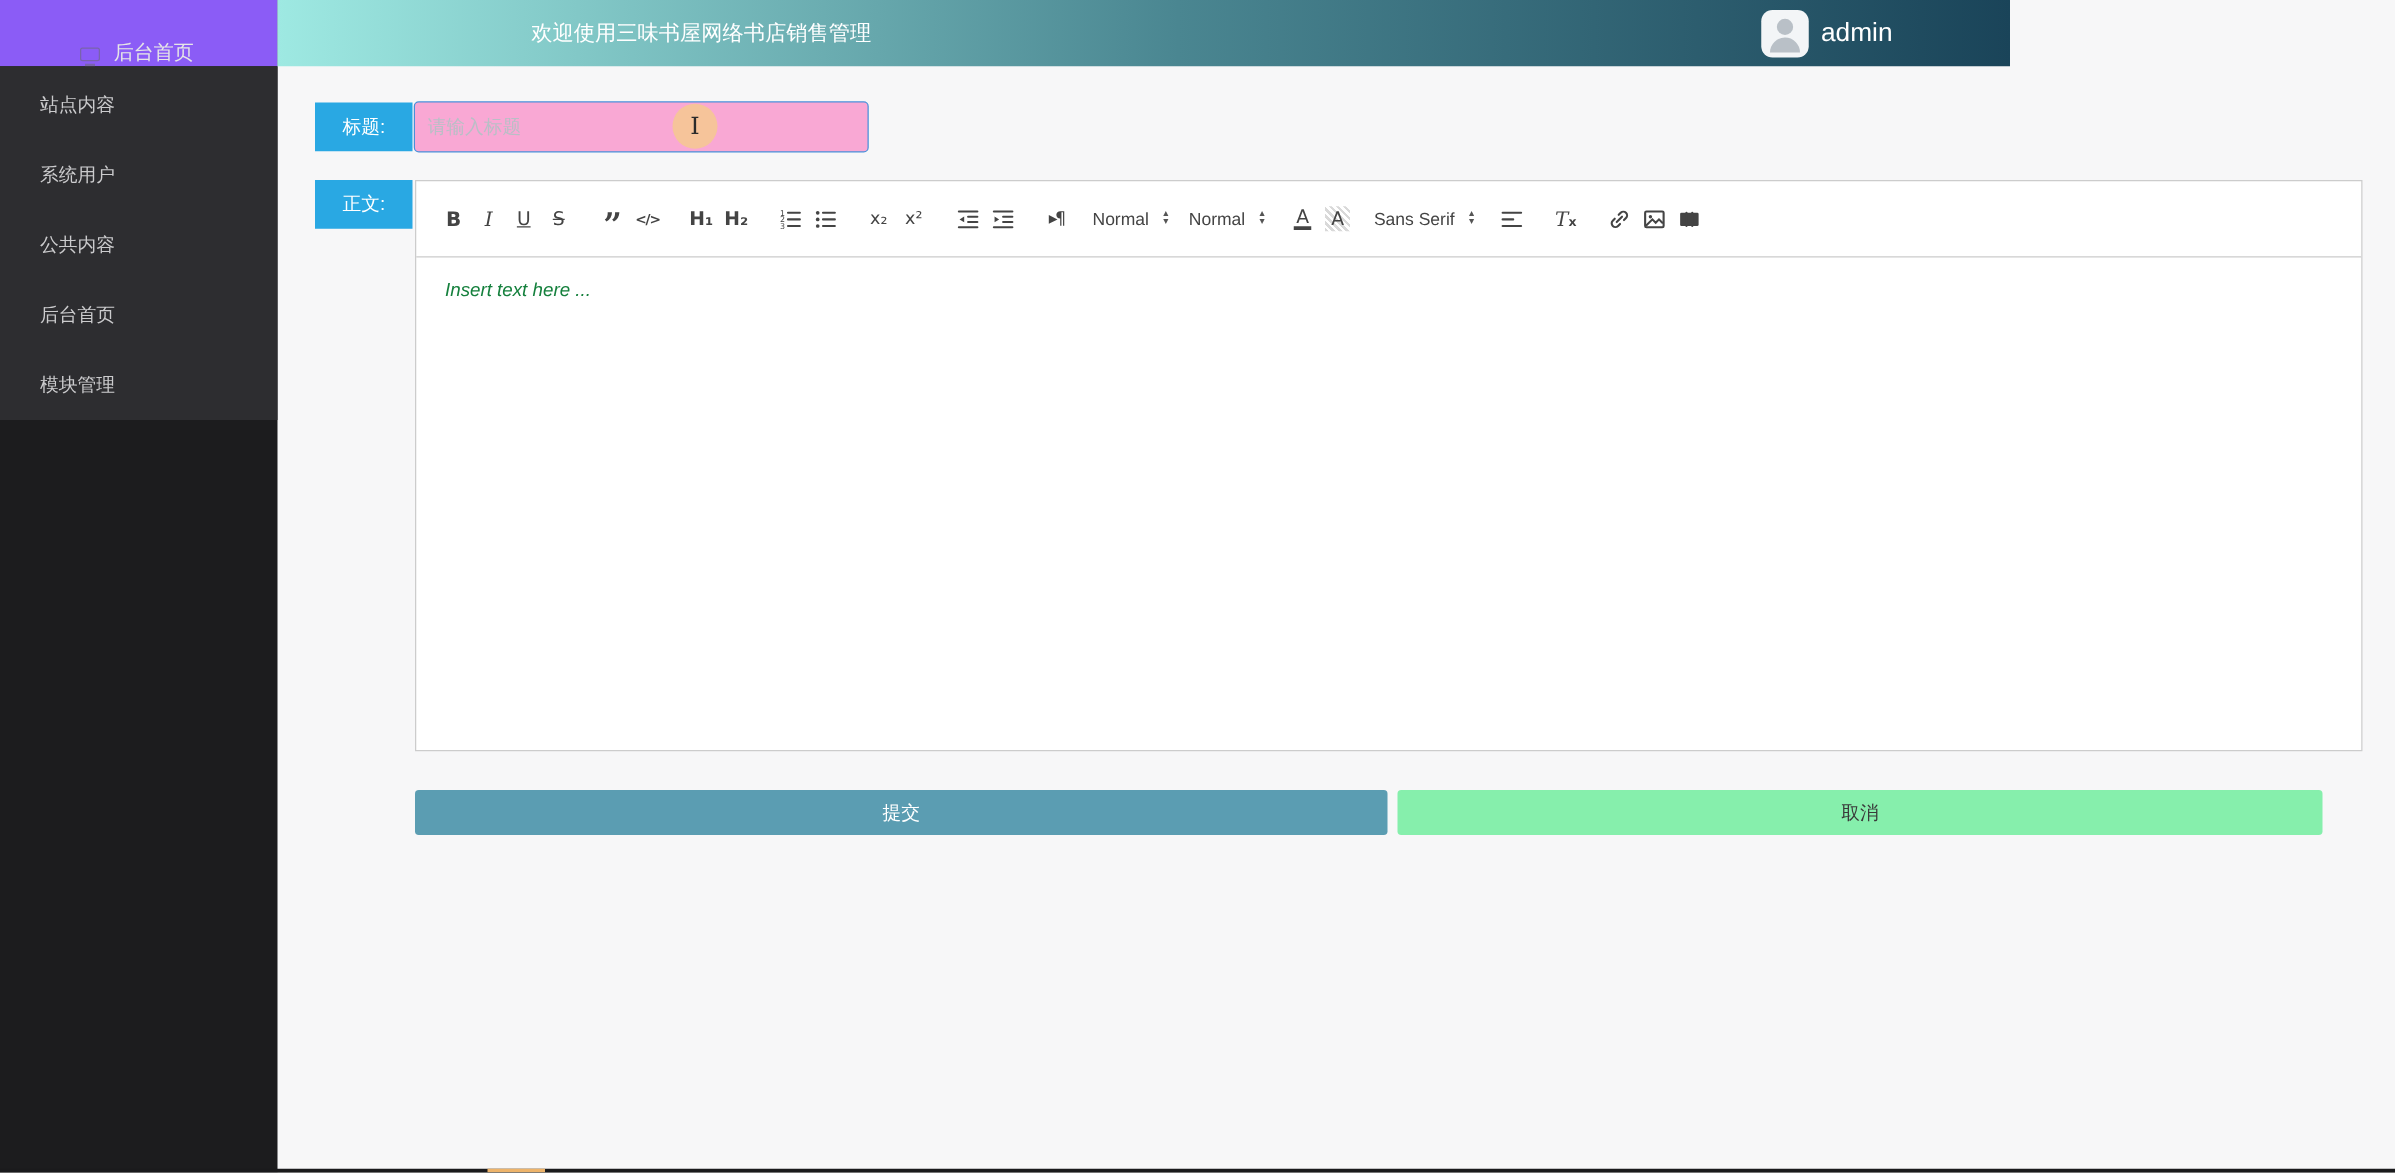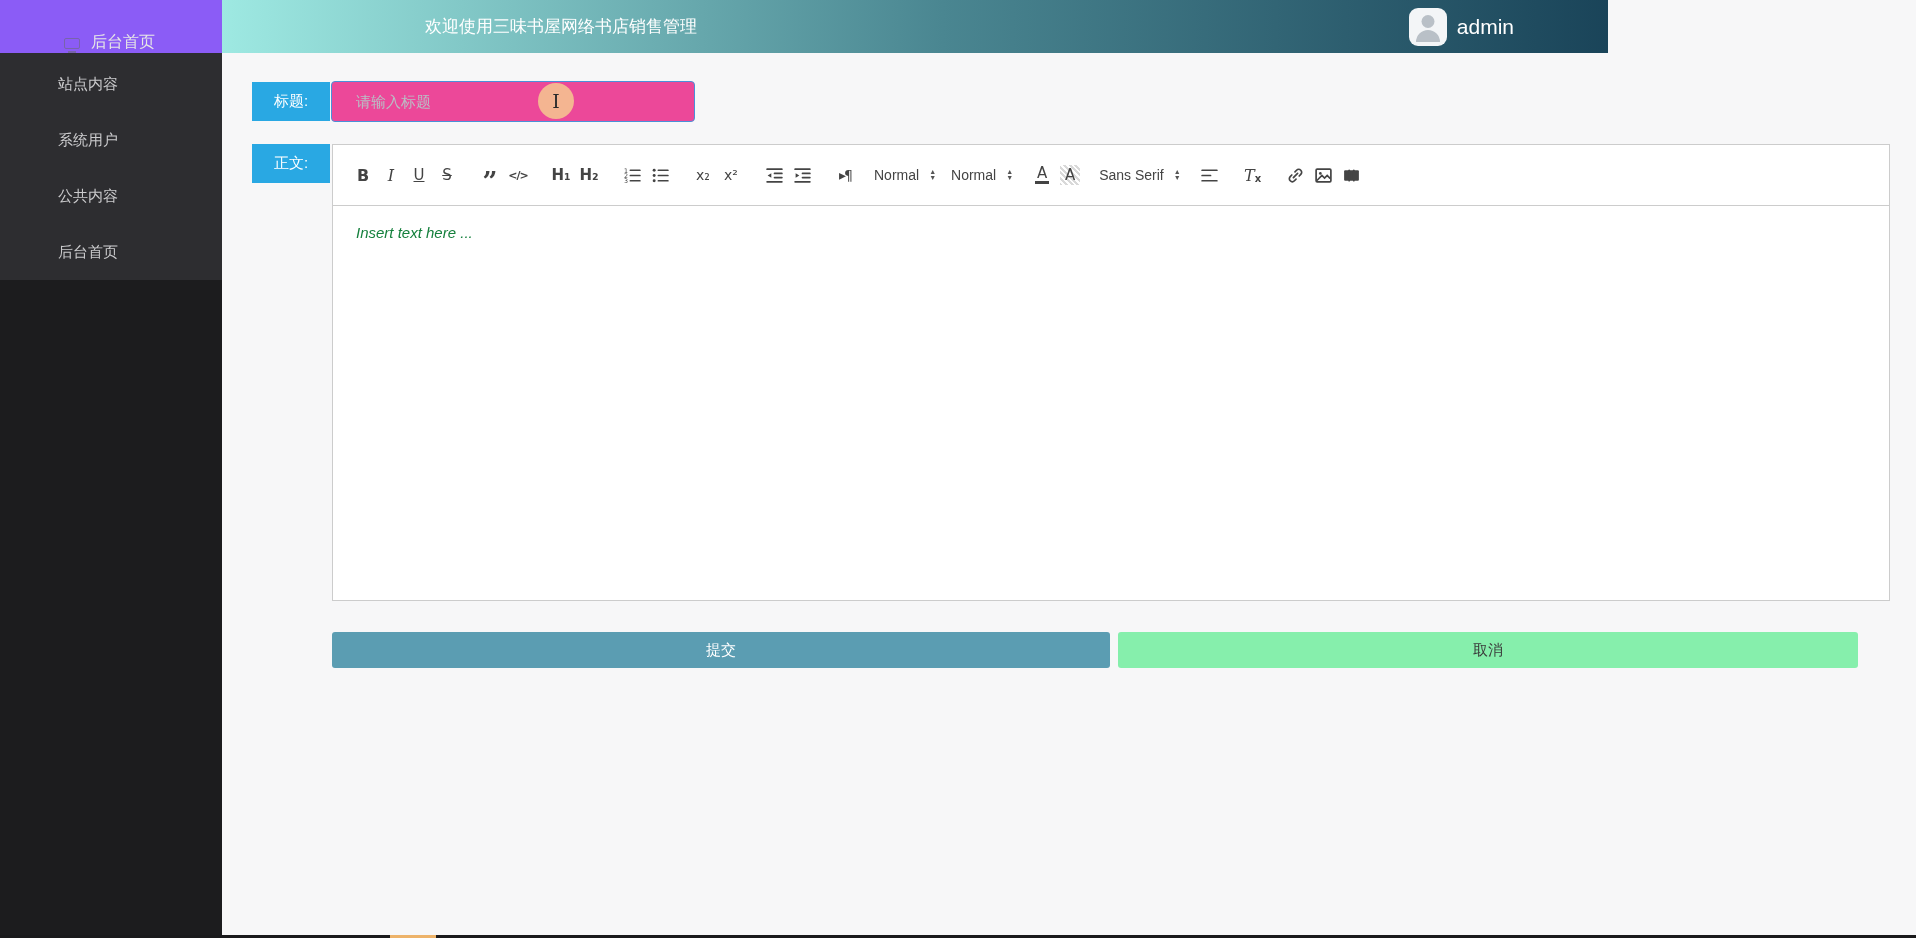--- a/index.html
+++ b/index.html
@@ -7,41 +7,41 @@
   body { font-family:"Liberation Sans", sans-serif; }
   .screen { position:relative; width:1916px; height:938px; background:#f7f7f8; overflow:hidden; }
 
   
   .sidebar { position:absolute; left:0; top:0; width:222px; height:938px; background:#1c1c1e; }
   .side-home { height:53px; background:#8b5cf6; display:flex; align-items:flex-end; padding-left:64px; color:#e6e6e6; font-size:16px; cursor:default; }
   .monitor-icon { display:inline-block; margin-right:11px; position:relative; width:16px; height:15px; opacity:.55; }
   .monitor-icon .scr { display:block; width:16px; height:11px; border:1.5px solid #6a6a70; border-radius:2px; }
   .monitor-icon .std { display:block; width:8px; height:2px; background:#6a6a70; margin:1.5px auto 0; }
   .side-menu { background:#2d2d30; padding-top:3px; }
-  .side-item { height:56px; display:flex; align-items:center; padding-left:58px; color:#cbcbcd; font-size:15px; cursor:pointer; }
+  .side-item { height:56px; display:flex; align-items:center; padding-left:32px; color:#cbcbcd; font-size:15px; cursor:pointer; }
 
   
   .topbar { position:absolute; left:222px; top:0; width:1386px; height:53px;
             background:linear-gradient(90deg,#9ee9e2 0%, #4a8691 52%, #1a4459 100%); }
   .welcome { position:absolute; left:339px; top:0; height:53px; display:flex; align-items:center;
              transform:translateX(-50%); color:#ffffff; font-size:17px; white-space:nowrap; }
   .userbox { position:absolute; right:94px; top:0; height:53px; display:flex; align-items:center; cursor:pointer; }
   .avatar { width:38px; height:38px; border-radius:9px; background:#f3f5f7; position:relative; overflow:hidden; }
   .avatar .head { position:absolute; left:50%; top:7px; transform:translateX(-50%); width:13px; height:13px; border-radius:50%; background:#b9c0c7; }
   .avatar .body { position:absolute; left:50%; bottom:4px; transform:translateX(-50%); width:24px; height:12px; border-radius:12px 12px 0 0; background:#b9c0c7; }
   .username { color:#ffffff; font-size:21px; margin-left:10px; }
 
   
   .content { position:absolute; left:222px; top:53px; width:1694px; height:885px; }
   .fieldlabel { position:absolute; width:78px; height:39px; background:#29a8e3; border-radius:0;
                 color:#fff; font-size:15px; display:flex; align-items:center; justify-content:center; }
   .lbl-title { left:30px; top:29px; }
   .lbl-body  { left:30px; top:91px; }
   .title-input { position:absolute; left:109px; top:28px; width:364px; height:41px; border:1px solid #4a90d9;
-                 border-radius:4px; background:#ec4899; padding:0 24px; font-size:15px; color:#333; outline:none;
+                 border-radius:4px; background:#f9a8d4; padding:0 10px; font-size:15px; color:#333; outline:none;
                  font-family:"Liberation Sans", sans-serif; }
   .title-input::placeholder { color:#b9bfc6; }
   .cursor-halo { position:absolute; left:316px; top:30px; width:36px; height:36px; border-radius:50%;
                  background:rgba(246,201,143,.85); display:flex; align-items:center; justify-content:center; pointer-events:none; }
   .cursor-halo .ibeam { font-family:"DejaVu Serif", serif; font-size:19px; color:#2b2b2b; }
 
   
   .editor { position:absolute; left:110px; top:91px; width:1558px; height:457px; background:#fff; border:1px solid #ccc; }
   .ql-toolbar { height:61px; border-bottom:1px solid #ccc; display:flex; align-items:center; padding-left:16px; }
   .grp { display:flex; align-items:center; margin-right:15px; }
@@ -100,20 +100,23 @@
         </div>
       <div class="side-item">
           <span>系统用户</span>
         </div>
       <div class="side-item">
           <span>公共内容</span>
         </div>
       <div class="side-item">
           <span>后台首页</span>
         </div>
+      <div class="side-item">
+          <span>模块管理</span>
+        </div>
     </nav>
   </aside>
 
   <header class="topbar">
     <div class="welcome">欢迎使用三味书屋网络书店销售管理</div>
     <div class="userbox">
       <span class="avatar">
           <span class="head"></span>
           <span class="body"></span>
         </span>

